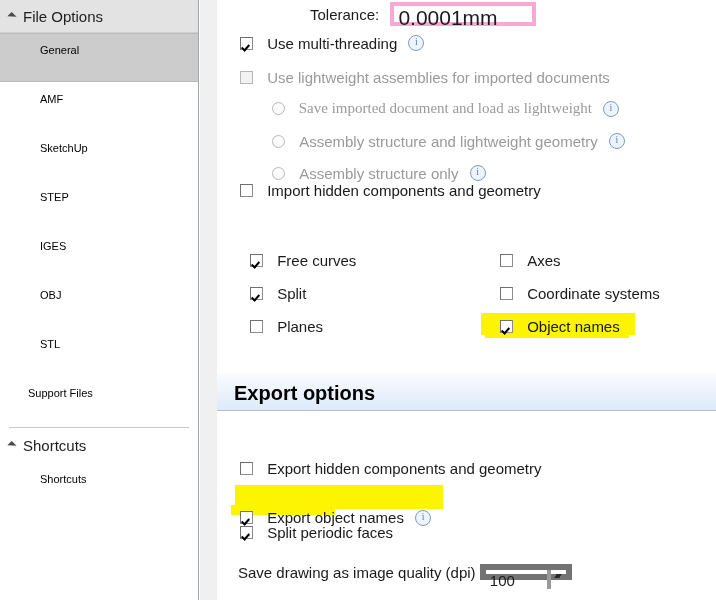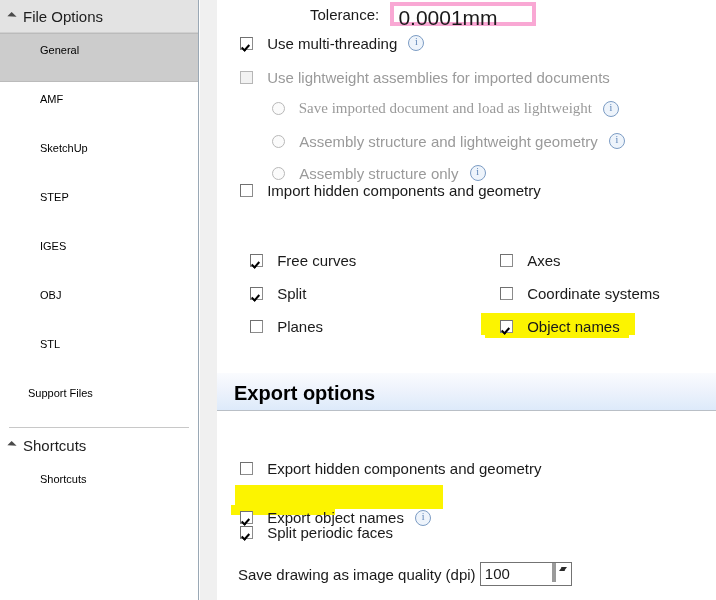--- a/index.html
+++ b/index.html
@@ -191,25 +191,25 @@
     padding: 1px 2px 1px 4px;
     vertical-align: middle;
     font-family: Liberation Sans, sans-serif;
   }
 
   
   .spin-wrap {
     display: inline-block;
     position: relative;
     box-sizing: border-box;
-    border: 1px solid #737373;
+    border: 6px solid #737373;
     background: #ffffff;
     vertical-align: middle;
     width: 92px;
-    height: 24px;
+    height: 16px;
   }
   .spin-val {
     position: absolute;
     left: 4px; top: 2px;
     font-size: 15px;
     color: #1a1a1a;
   }
   .spin-btns {
     position: absolute;
     right: 2px; top: 1px;

